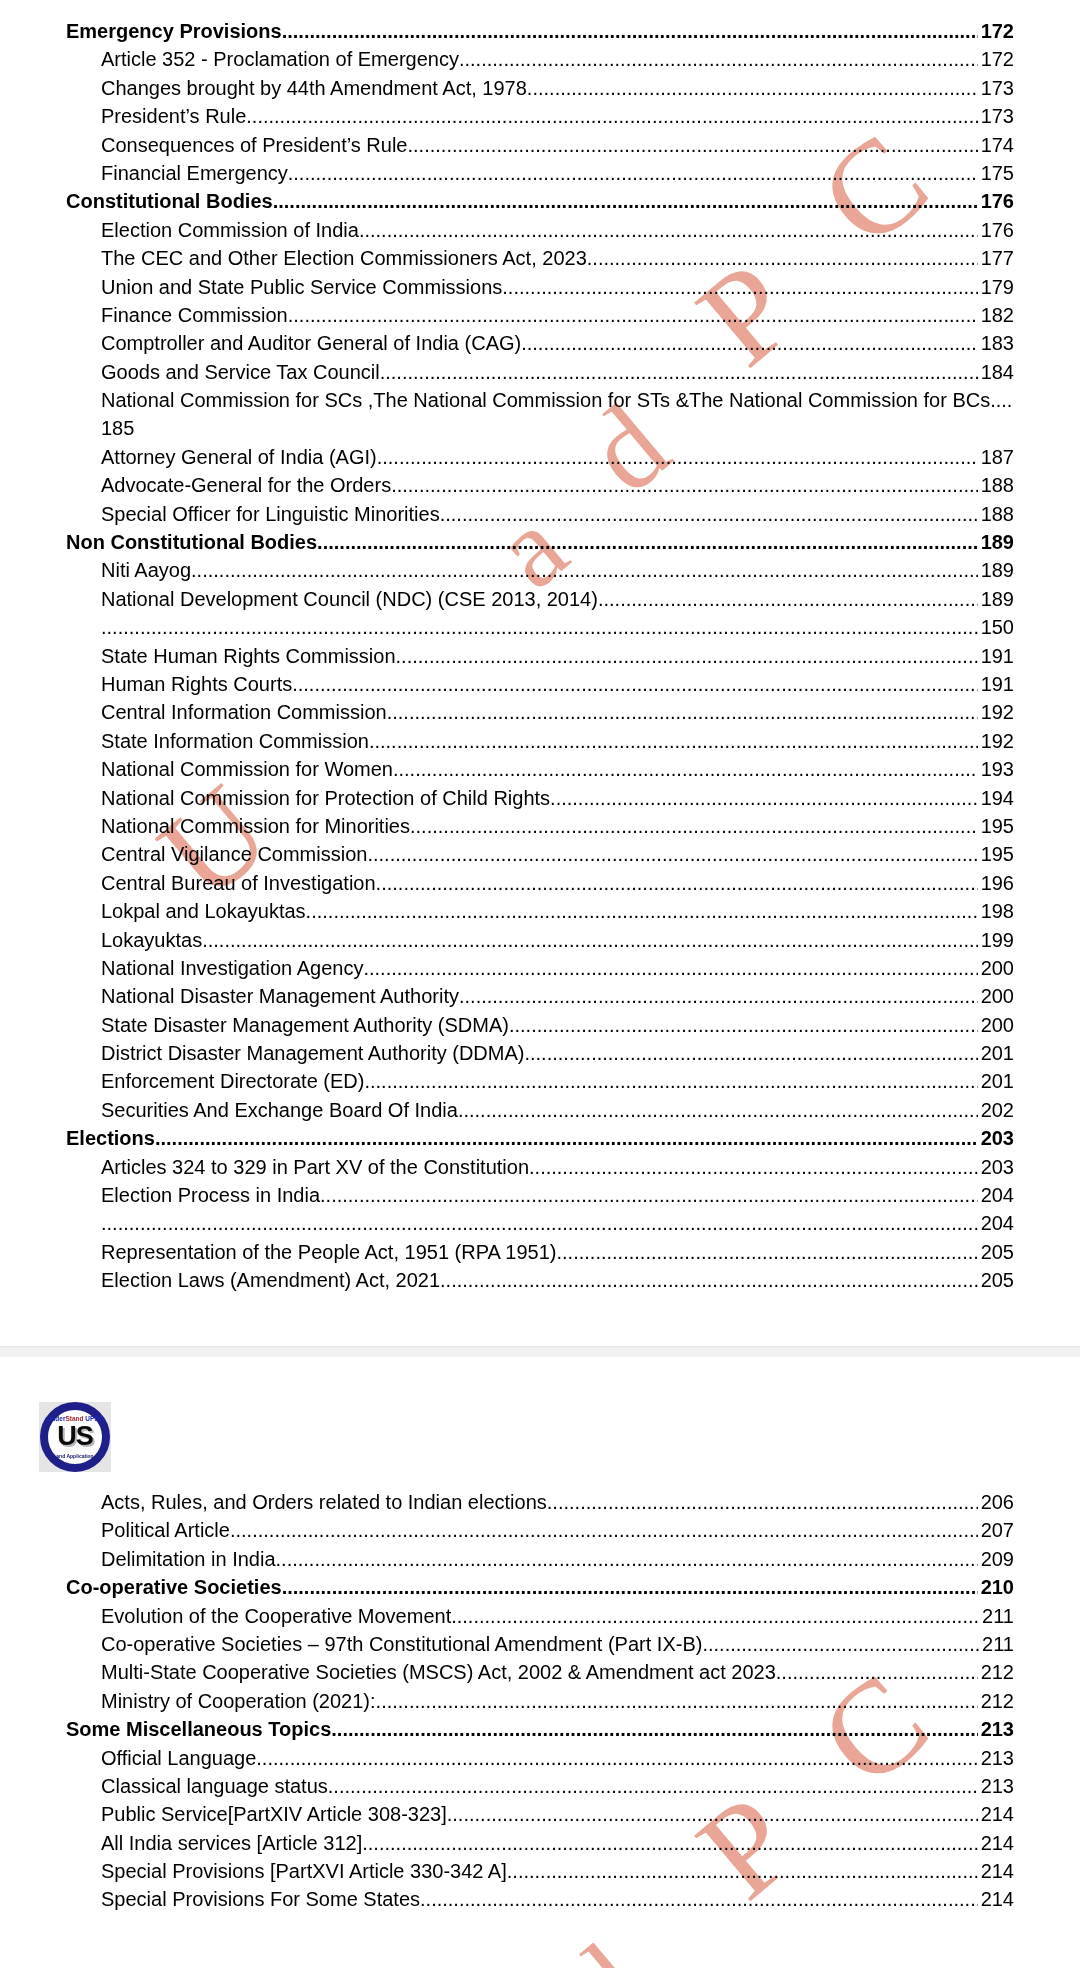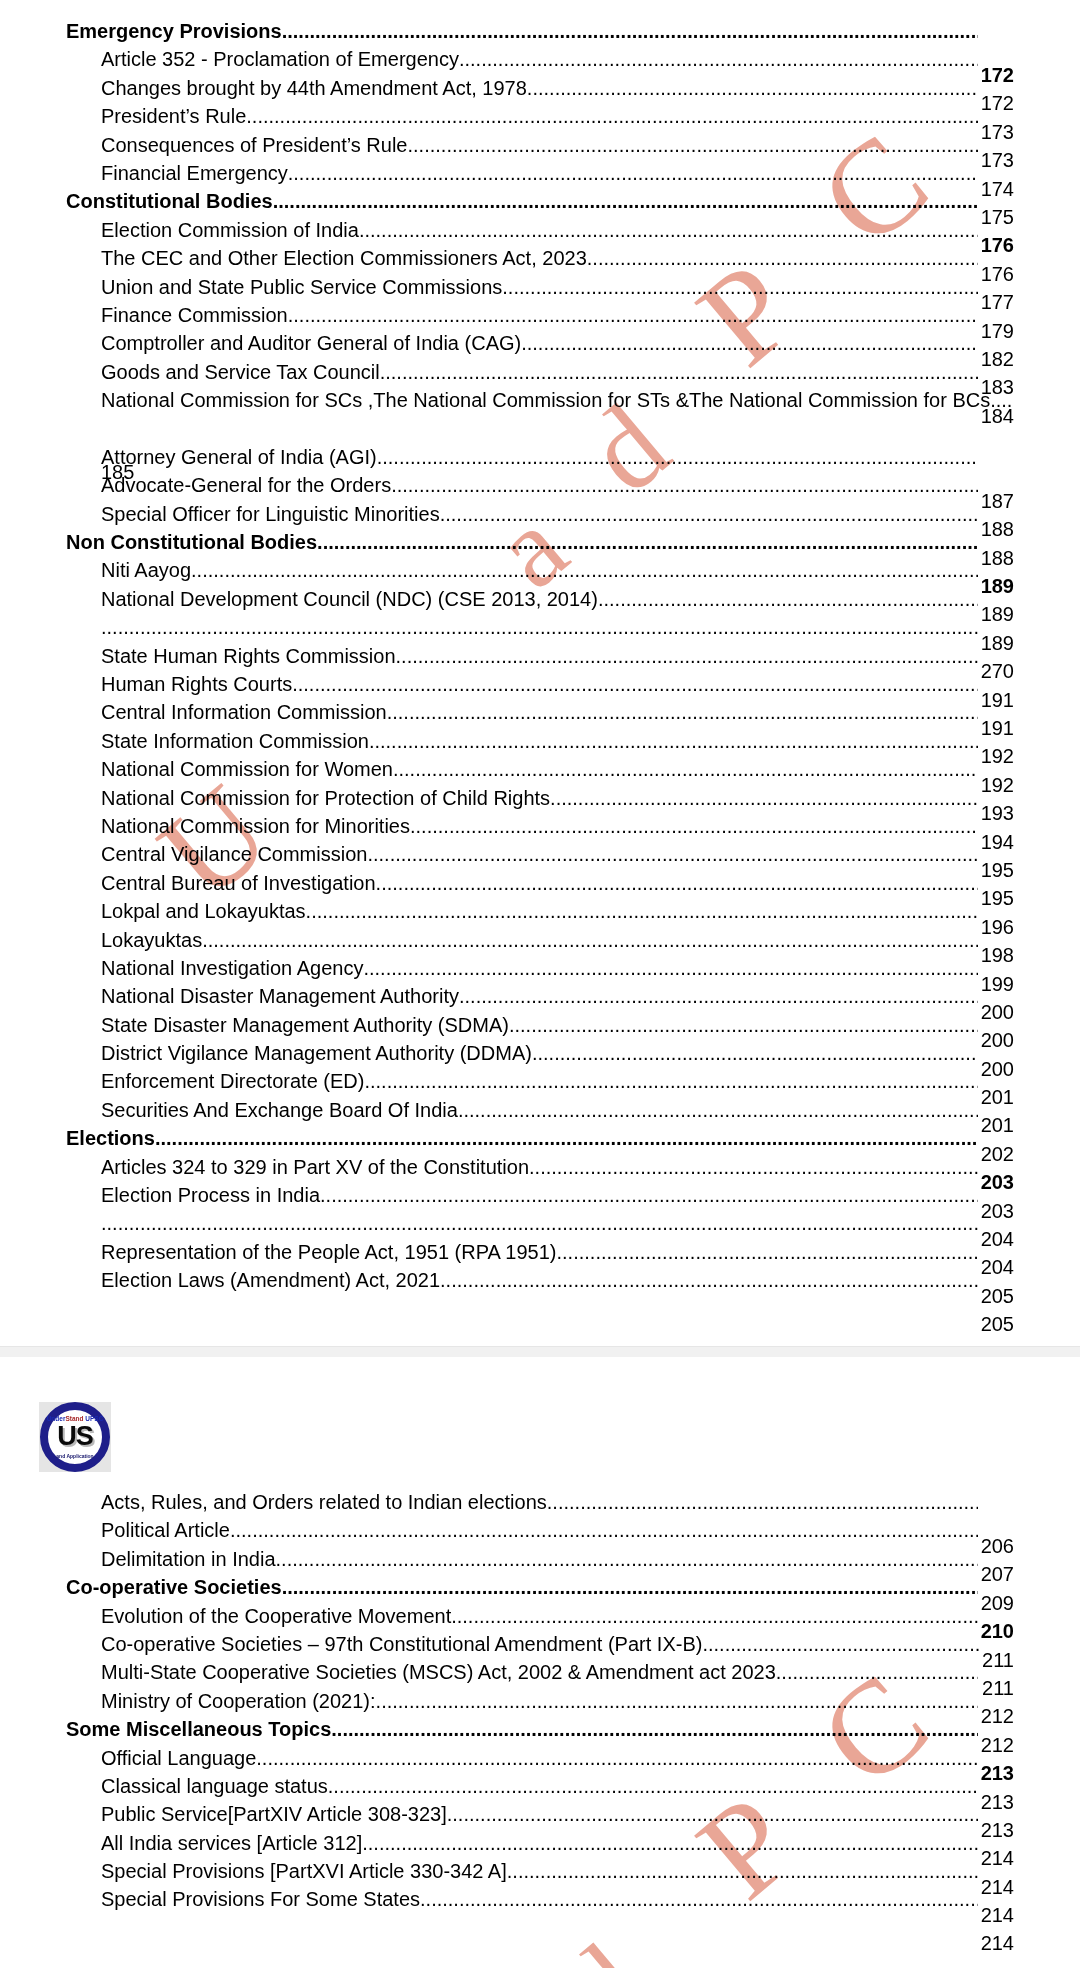--- a/index.html
+++ b/index.html
@@ -18,21 +18,21 @@
   
   .toc{position:relative;z-index:1;padding:17px 66px;font-size:20px;line-height:28.4px;}
   #toc2{padding-top:131px;}
   .row{height:28.4px;}
   .row .line{display:flex;}
   .row.l2 .line{padding-left:35px;}
   .row.l1{font-weight:700;}
   .lbl{white-space:nowrap;}
   .dots{flex:1 1 auto;overflow:hidden;white-space:nowrap;}
   .dots::after{content:"..............................................................................................................................................................................................................................................................................";}
-  .num{white-space:nowrap;padding-left:3px;margin-top:44px;}
+  .num{white-space:nowrap;padding-left:3px;}
   .row.wrap{height:56.8px;}
   .row.wrap > .num{display:block;padding-left:35px;}
 
   
   .logo{position:absolute;left:39px;top:45px;width:72px;height:70px;background:#e5e5e5;z-index:2;}
   .logo-ring{position:absolute;left:1px;top:0;width:54px;height:54px;border:8px solid var(--logo_ring,#1f1f8a);
              border-radius:50%;background:#fff;}
   .logo-arc{position:absolute;left:0;top:13px;width:72px;text-align:center;font-size:6.5px;font-weight:700;
             letter-spacing:0;line-height:7px;white-space:nowrap;}
   .logo-arc .b{color:var(--logo_arc_blue,#1b2ab0);}
@@ -193,21 +193,21 @@
         <div class="row l2">
     <div class="line">
       <span class="lbl">National Development Council (NDC) (CSE 2013, 2014)</span>
       <span class="dots"></span>
       <span class="num">189</span>
     </div>
   </div>
         <div class="row l2">
     <div class="line">
       <span class="dots"></span>
-      <span class="num">270</span>
+      <span class="num">150</span>
     </div>
   </div>
         <div class="row l2">
     <div class="line">
       <span class="lbl">State Human Rights Commission</span>
       <span class="dots"></span>
       <span class="num">191</span>
     </div>
   </div>
         <div class="row l2">
@@ -296,21 +296,21 @@
   </div>
         <div class="row l2">
     <div class="line">
       <span class="lbl">State Disaster Management Authority (SDMA)</span>
       <span class="dots"></span>
       <span class="num">200</span>
     </div>
   </div>
         <div class="row l2">
     <div class="line">
-      <span class="lbl">District Vigilance Management Authority (DDMA)</span>
+      <span class="lbl">District Disaster Management Authority (DDMA)</span>
       <span class="dots"></span>
       <span class="num">201</span>
     </div>
   </div>
         <div class="row l2">
     <div class="line">
       <span class="lbl">Enforcement Directorate (ED)</span>
       <span class="dots"></span>
       <span class="num">201</span>
     </div>

